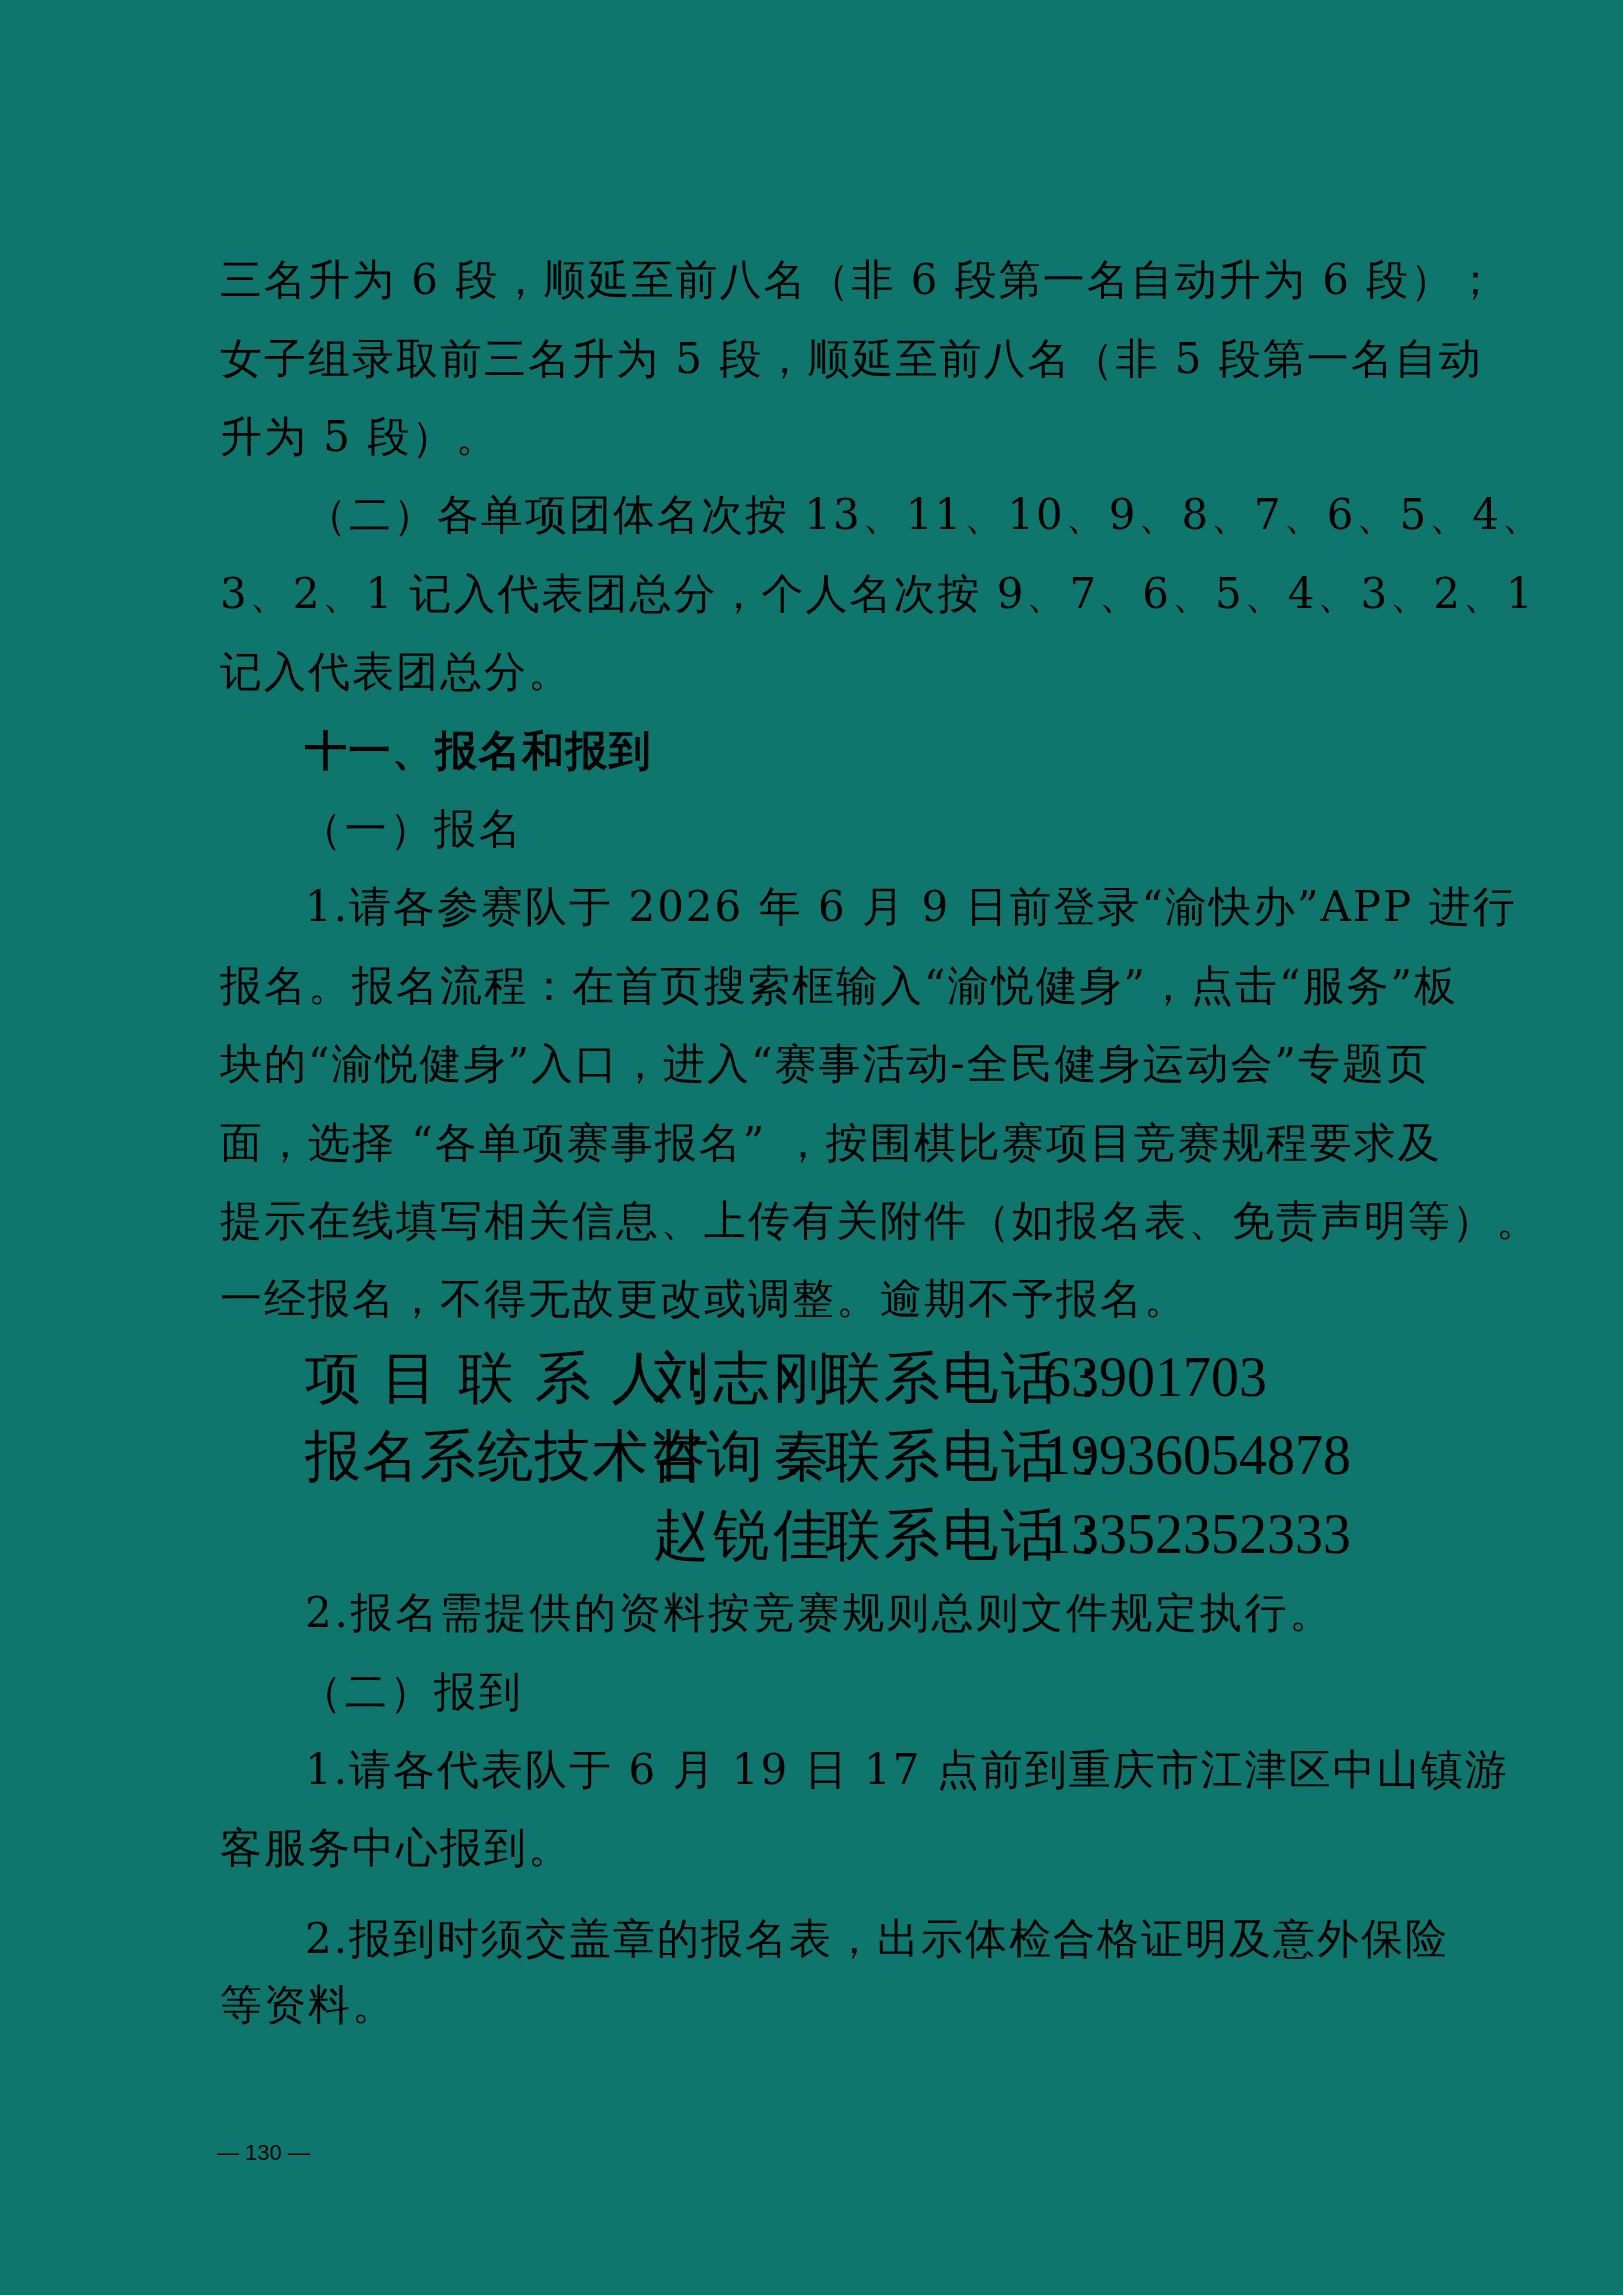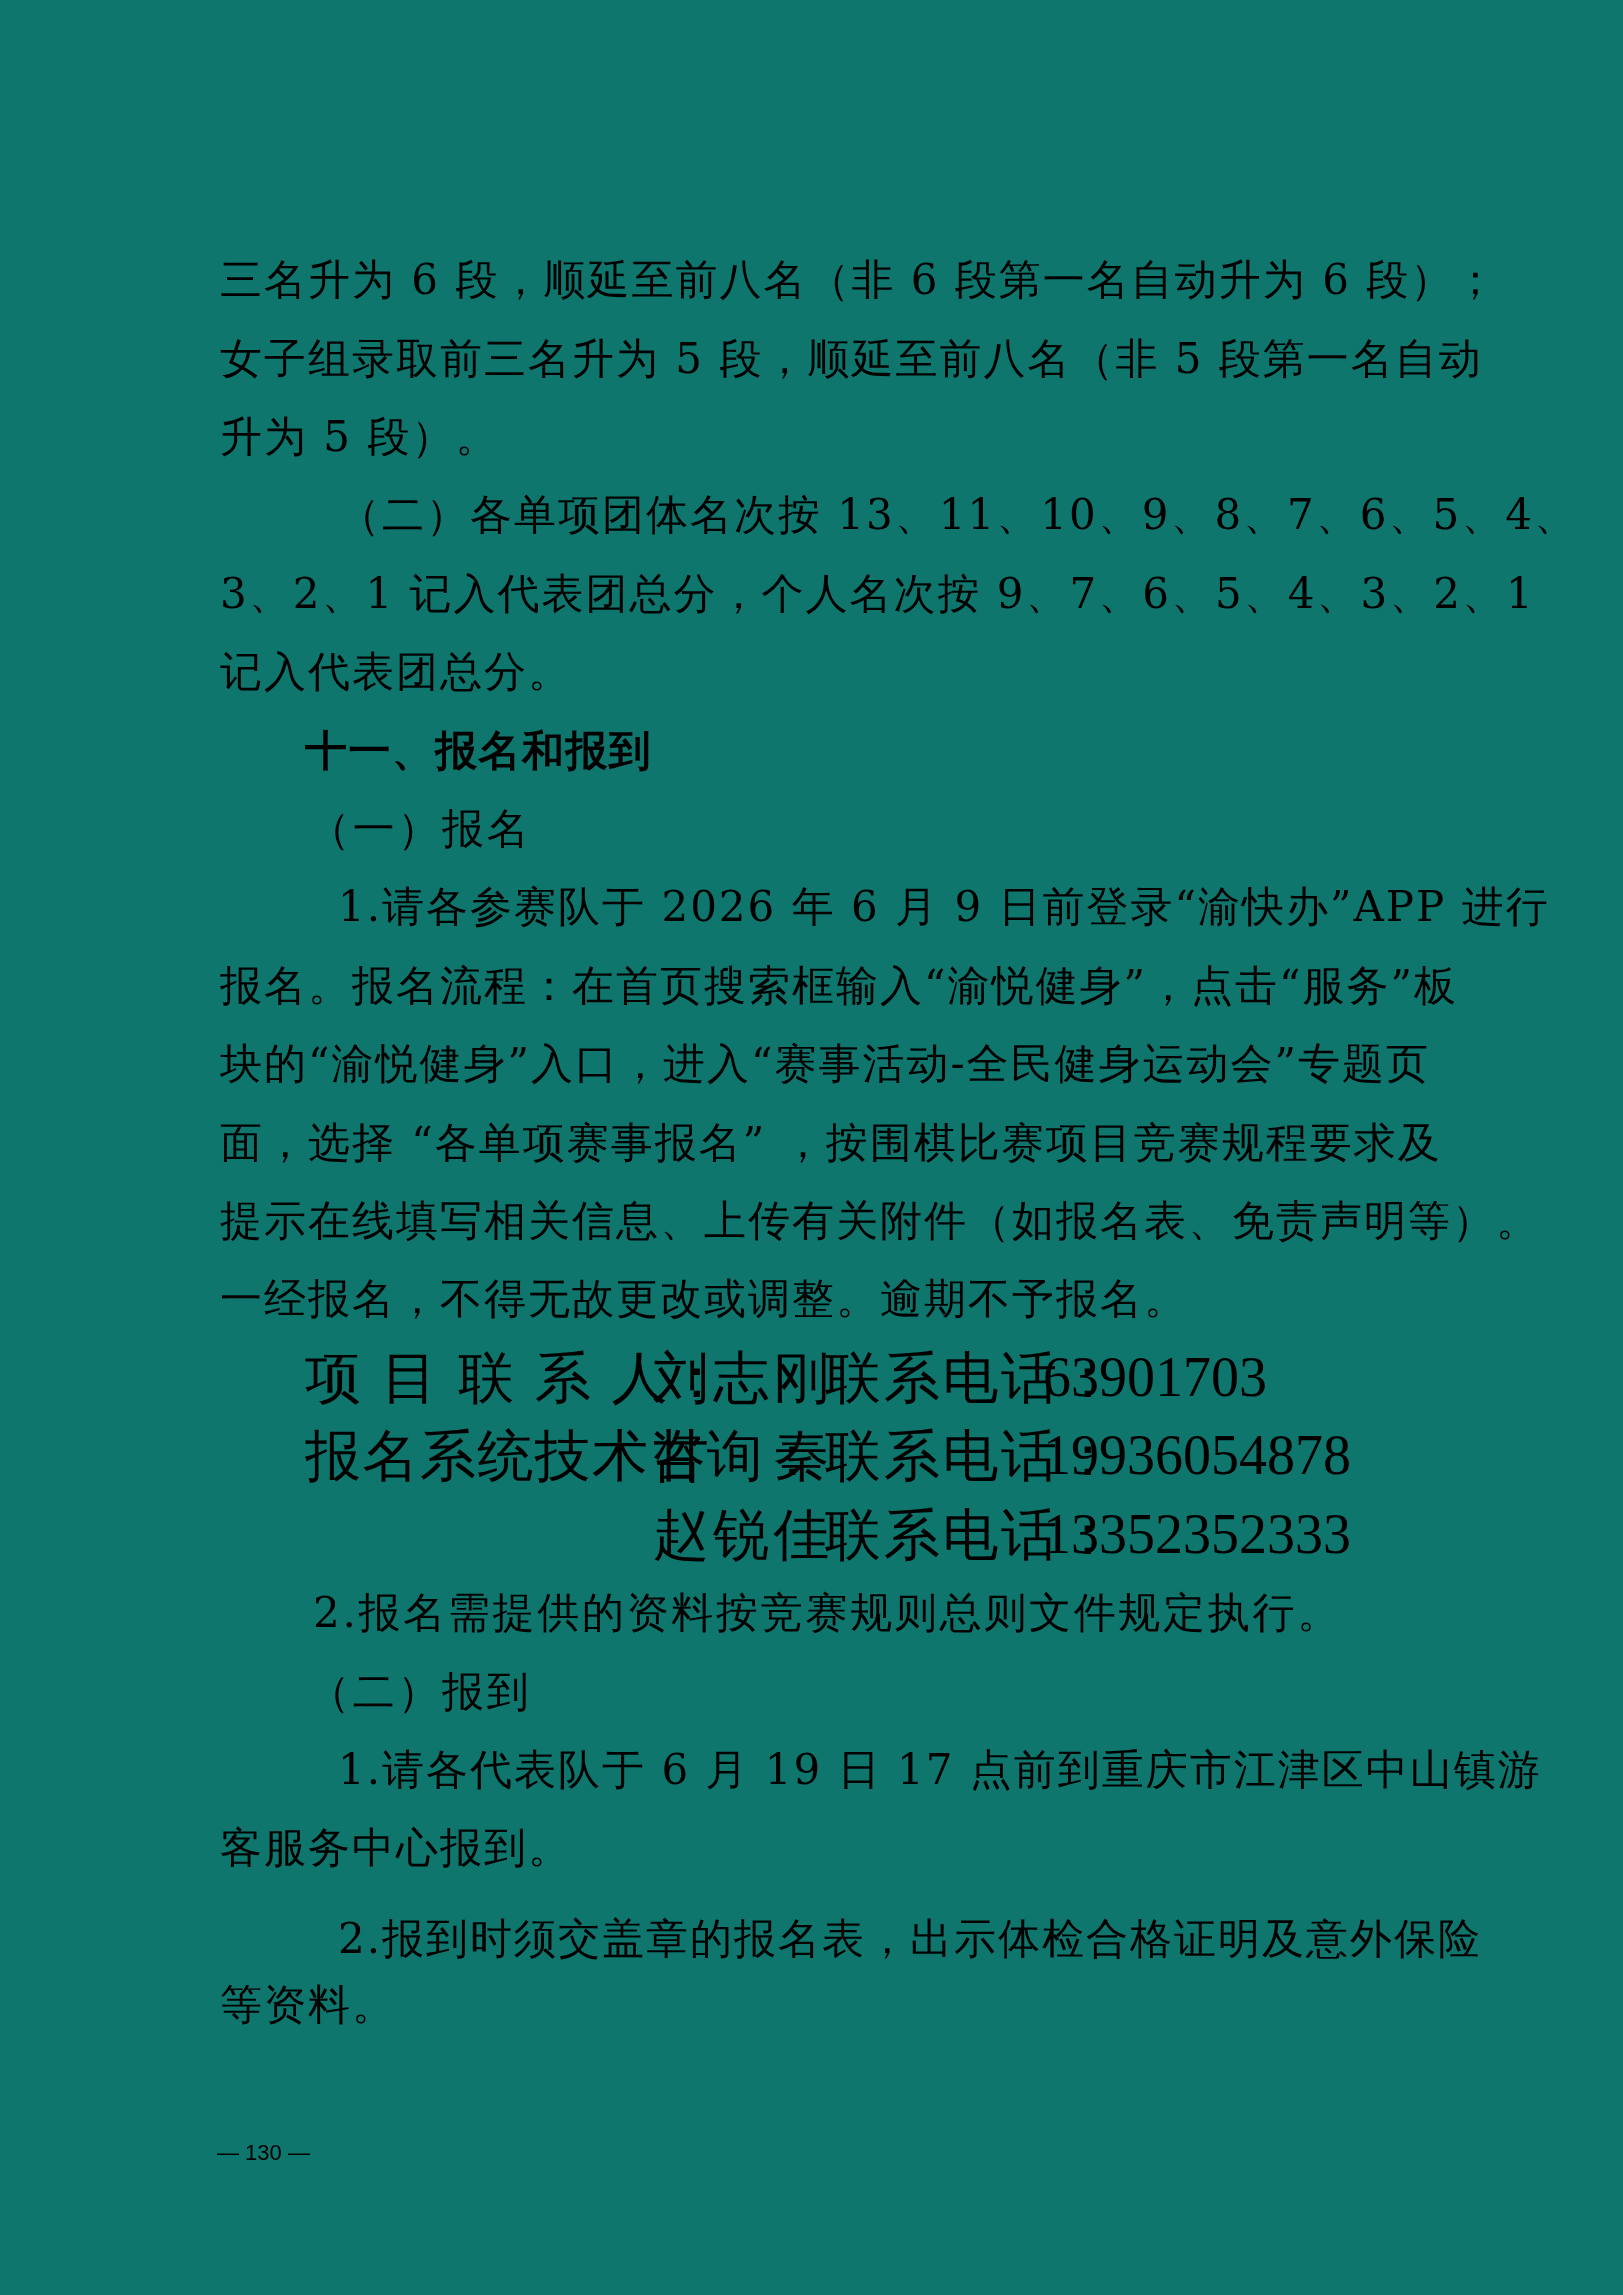--- a/index.html
+++ b/index.html
@@ -2,24 +2,24 @@
 <html style="font-size:11px"><head>
 <meta charset="utf-8">
 <style>
   html, body { margin: 0; padding: 0; background: #ffffff; }
   body { width: 1623px; height: 2295px; position: relative; overflow: hidden;
          font-family: "DejaVu Serif", "Liberation Serif", serif; color: #000; }
   .page { position: absolute; left: 0; top: 0; width: 1623px; height: 2295px; background: #0f766e; }
   .line { position: absolute; left: 220px; width: 1200px; font-size: 42px; line-height: 55px;
           white-space: nowrap; letter-spacing: 2px; text-align: justify; text-align-last: justify; }
   .line.last { text-align-last: left; }
-  .line.indent { left: 305px; width: 1114px; margin-left: 33px; }
+  .line.indent { left: 305px; width: 1114px; }
   .heading { position: absolute; left: 305px; font-family: "DejaVu Sans", "Liberation Sans", sans-serif;
              font-weight: bold; font-size: 42px; line-height: 55px; letter-spacing: 1.4px; white-space: nowrap; }
-  .sub { position: absolute; left: 305px; font-size: 42px; line-height: 55px; letter-spacing: 2.7px; white-space: nowrap; margin-left: 8px; }
+  .sub { position: absolute; left: 305px; font-size: 42px; line-height: 55px; letter-spacing: 2.7px; white-space: nowrap; }
   .contact { position: absolute; font-size: 56px; line-height: 55px; white-space: nowrap; }
   .c-label { position: absolute; left: 305px; letter-spacing: 1.4px; }
   .c-name { position: absolute; left: 653px; letter-spacing: 4.1px; }
   .c-tel-label { position: absolute; left: 825px; letter-spacing: 2.7px; }
   .c-tel { position: absolute; left: 1043px; font-family: "Liberation Serif", serif; letter-spacing: 0; }
   .footer { position: absolute; left: 217px; top: 2131px; font-family: Liberation Sans, sans-serif; font-size: 22px; line-height: 27px; margin-top: 8px; }
 </style>
 </head>
 <body>
 

